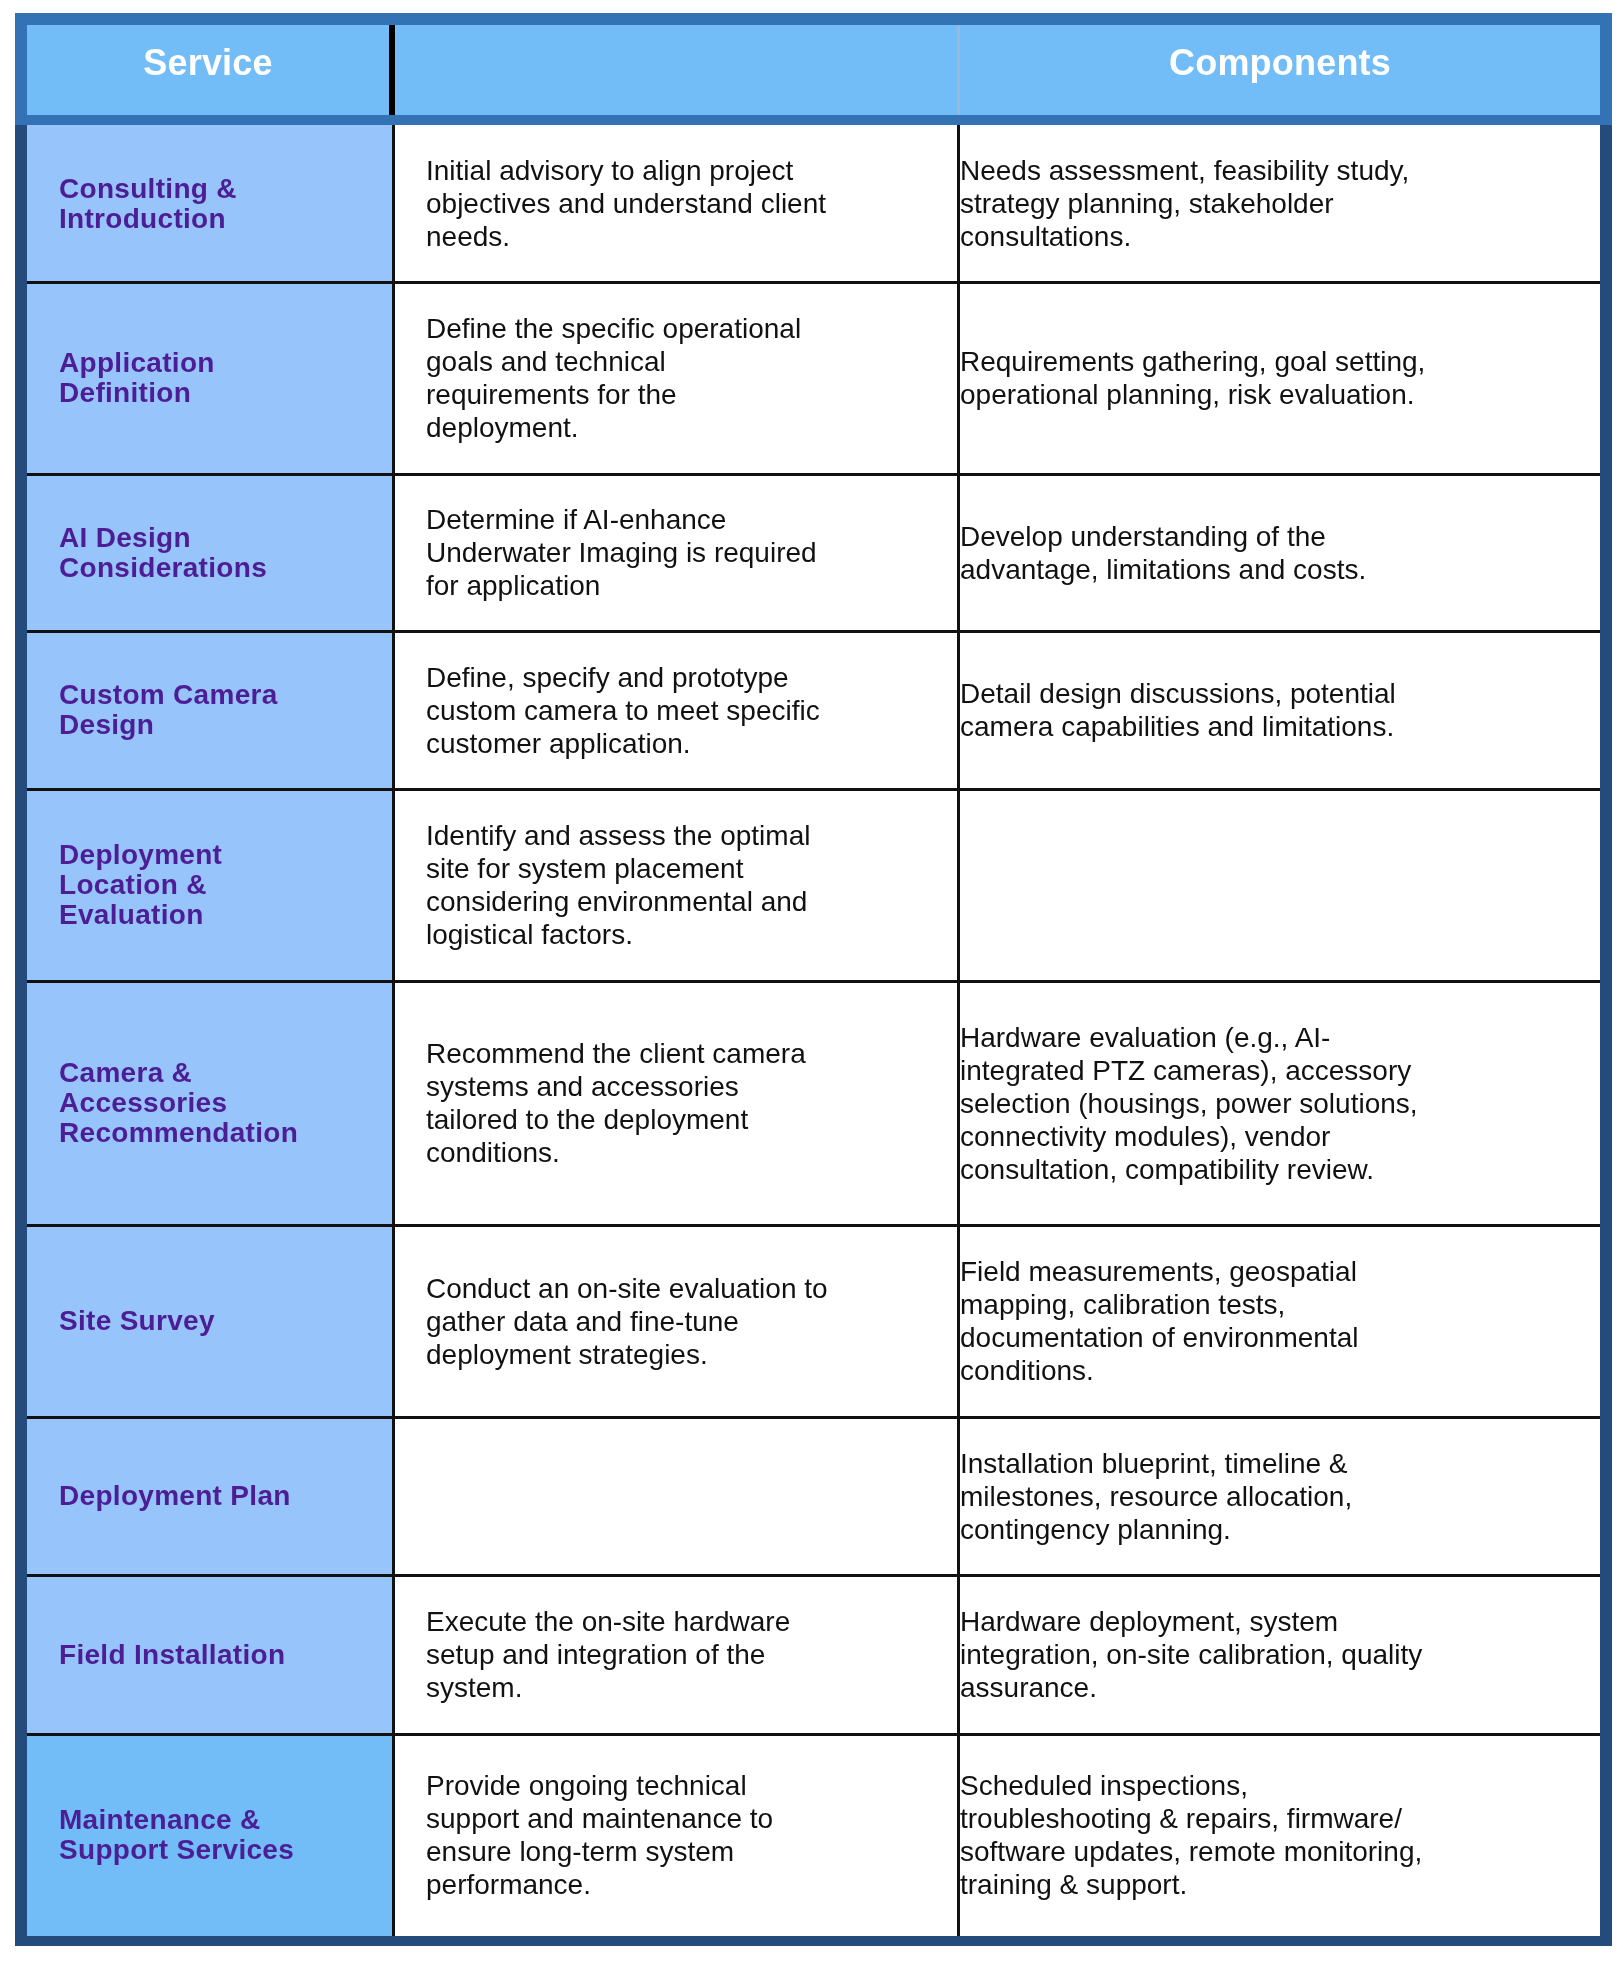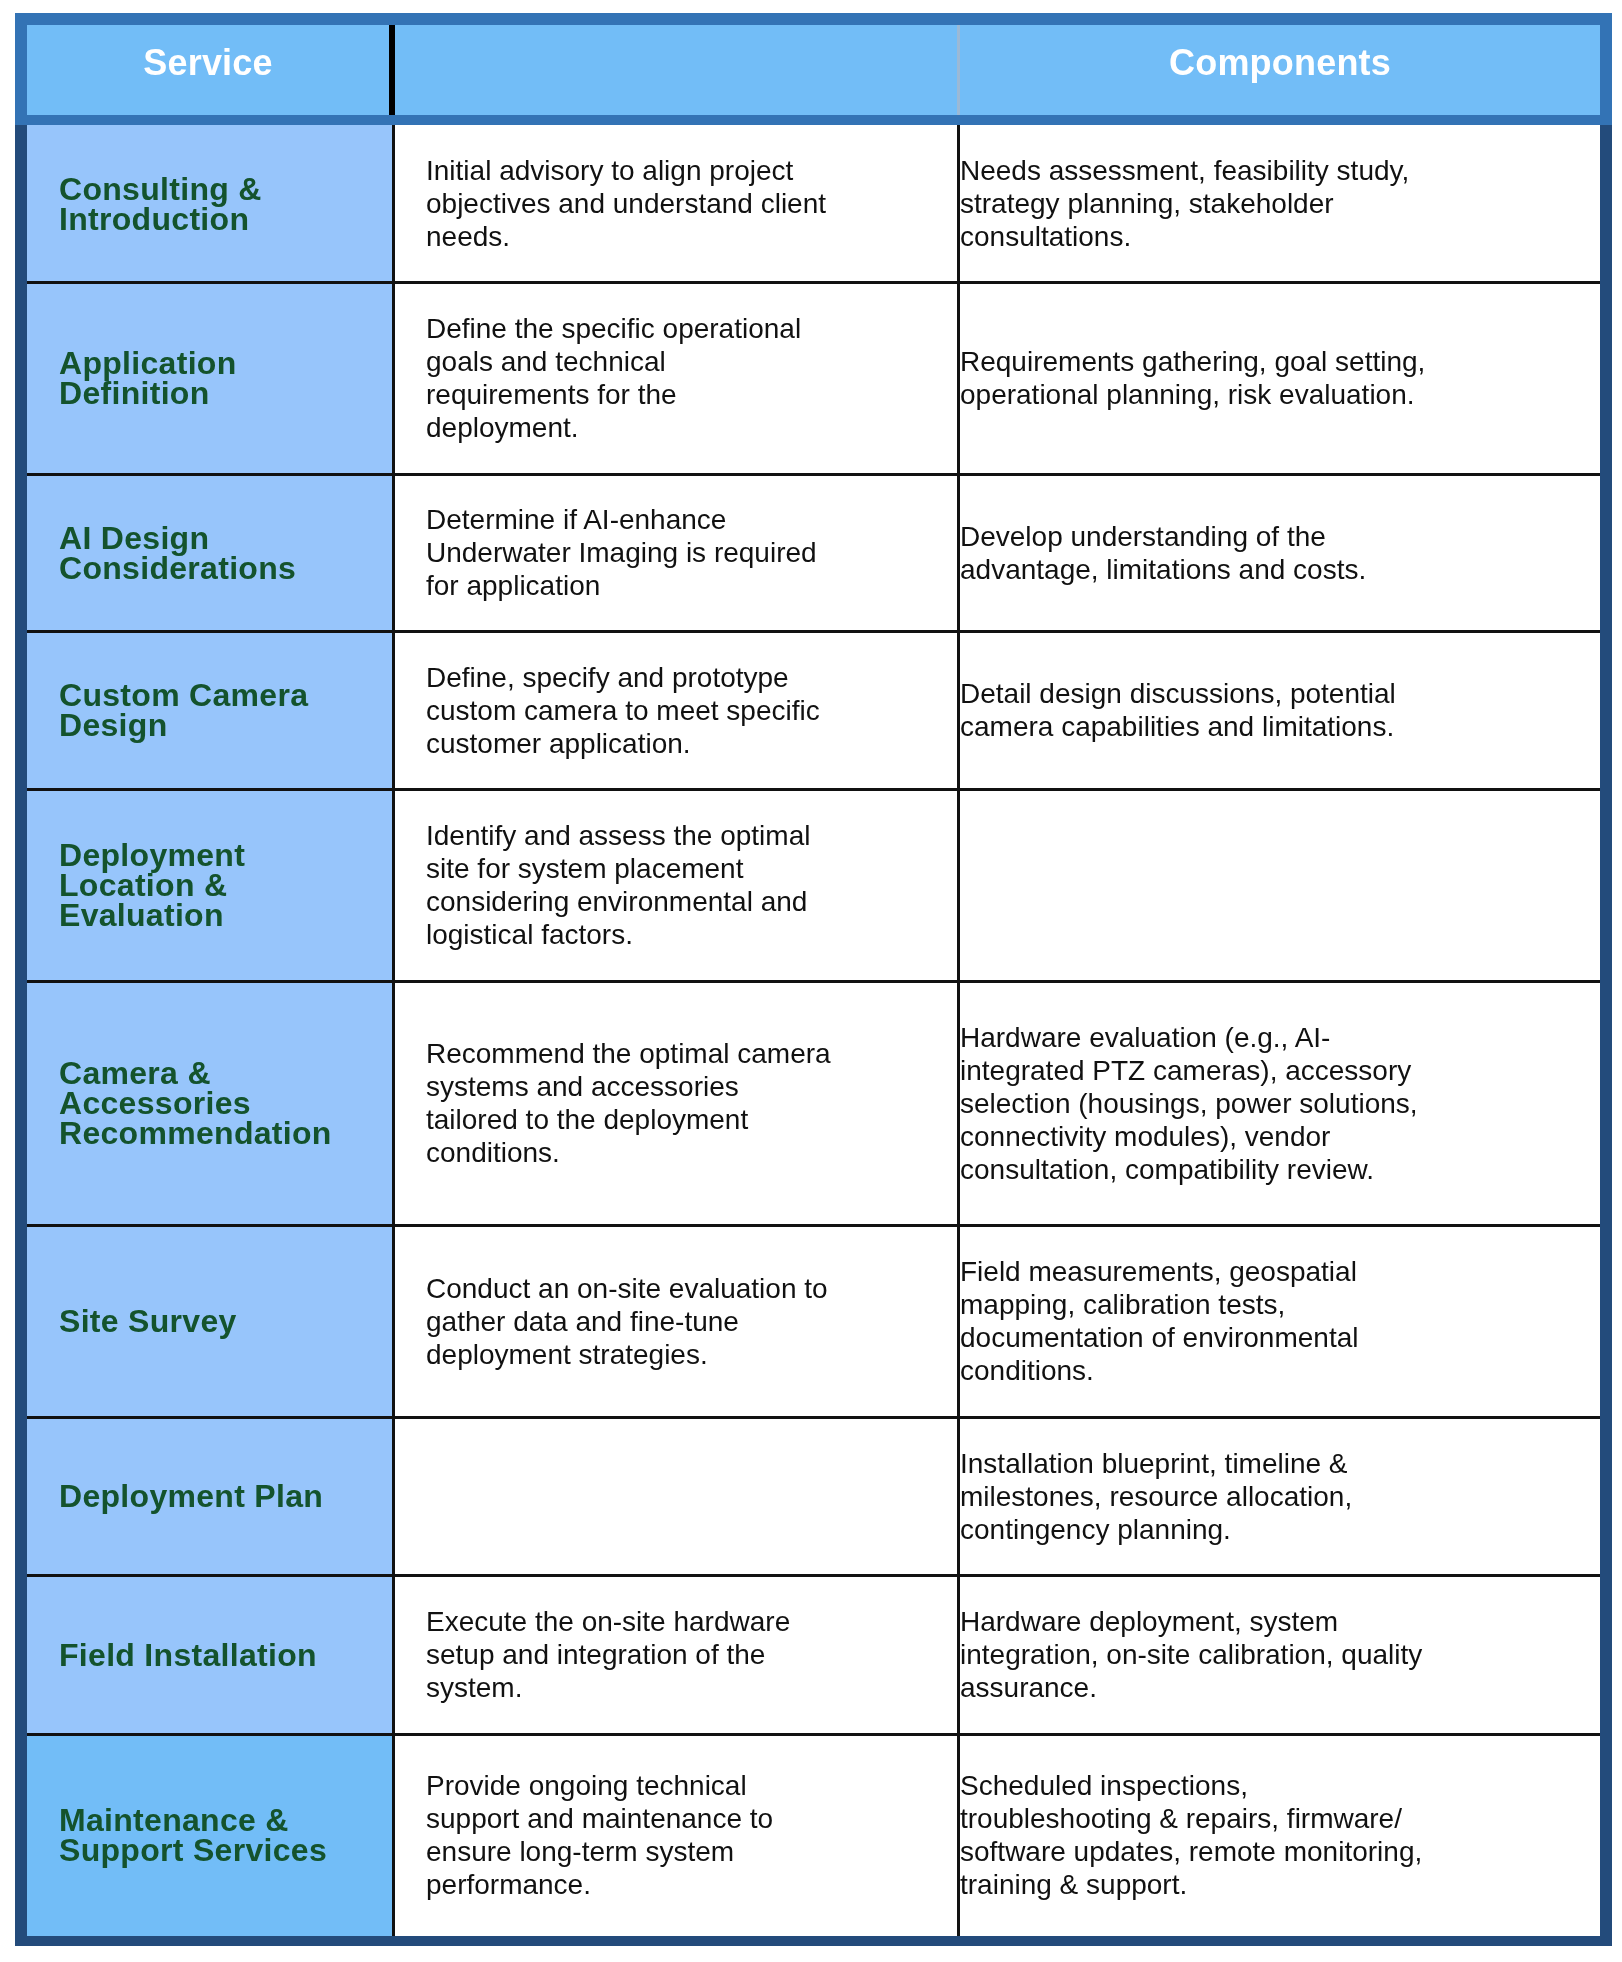--- a/index.html
+++ b/index.html
@@ -101,23 +101,23 @@
     display: flex;
     align-items: center;
     box-sizing: border-box;
     padding-left: 32px;
     padding-right: 10px;
   }
   .cell-service.alt {
     background: #72BDF7;
   }
   .service-label {
-    color: #14532d;
+    color: #4c1d95;
     font-weight: bold;
-    font-size: 32px;
+    font-size: 28px;
     line-height: 30px;
     letter-spacing: 0.3px;
     white-space: pre-line;
   }
   .vdiv-1 {
     position: absolute;
     left: 365px;
     top: 0;
     width: 3px;
     height: 100%;
@@ -276,21 +276,21 @@
     </div>
 
     <div class="row" style="top:856px;height:244px;">
       <div class="cell-service">
         <span class="service-label">Camera &amp;
 Accessories
 Recommendation</span>
       </div>
       <div class="vdiv-1"></div>
       <div class="cell-desc">
-        <span class="cell-text">Recommend the optimal camera
+        <span class="cell-text">Recommend the client camera
 systems and accessories
 tailored to the deployment
 conditions.</span>
       </div>
       <div class="vdiv-2"></div>
       <div class="cell-comp">
         <span class="cell-text">Hardware evaluation (e.g., AI-
 integrated PTZ cameras), accessory
 selection (housings, power solutions,
 connectivity modules), vendor

